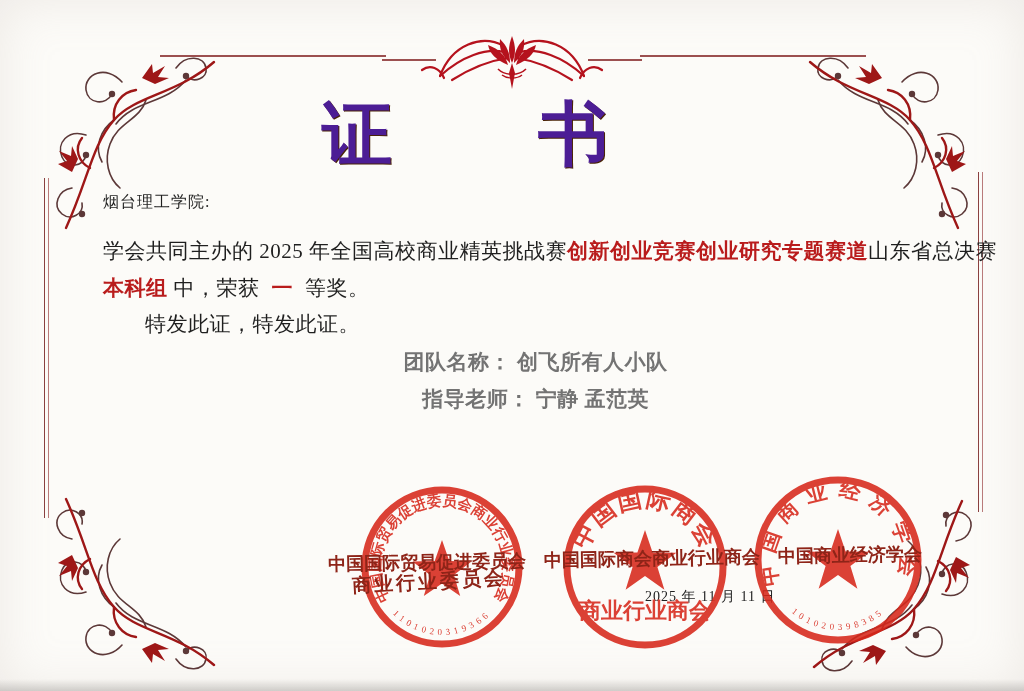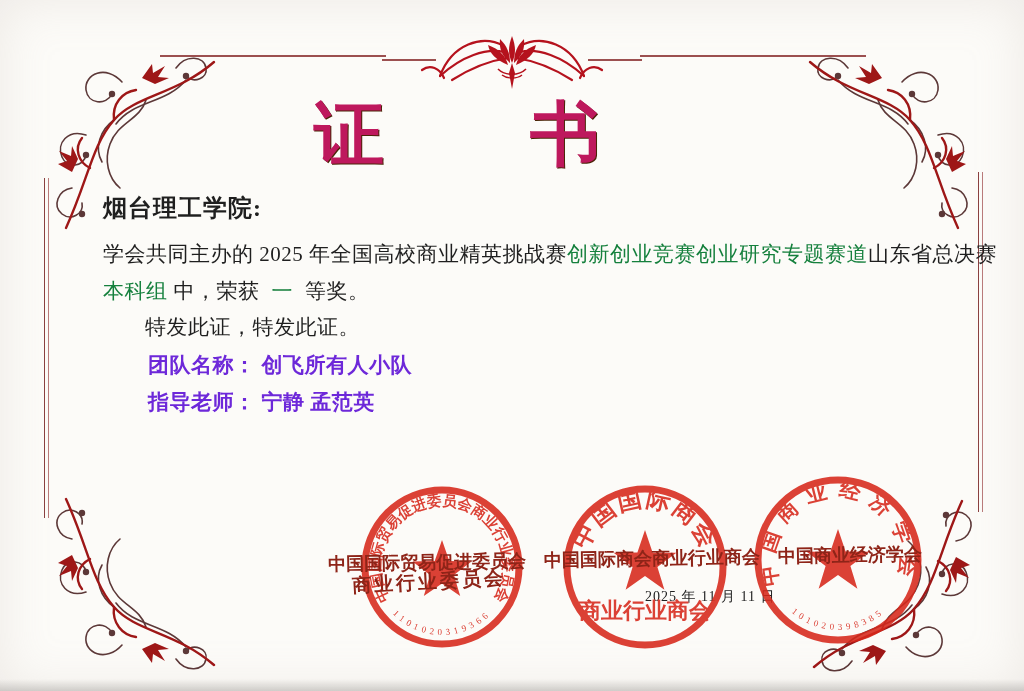--- a/index.html
+++ b/index.html
@@ -20,33 +20,33 @@
   .corner{position:absolute;width:190px;height:190px;}
   .corner svg{width:100%;height:100%;display:block;}
   .c-tl{left:26px;top:40px;}
   .c-tr{right:26px;top:40px;transform:scaleX(-1);}
   .c-bl{left:26px;bottom:4px;transform:scaleY(-1);}
   .c-br{right:22px;bottom:2px;transform:scale(-1,-1);}
   
   .crest{position:absolute;left:382px;top:22px;width:260px;height:72px;}
   .crest svg{width:100%;height:100%;display:block;}
   .title{
-    position:absolute;left:0;top:96px;width:916px;margin:0;text-align:center;
-    font-size:70px;line-height:1.1;font-weight:900;color:#be185d;
+    position:absolute;left:8px;top:96px;width:916px;margin:0;text-align:center;
+    font-size:70px;line-height:1.1;font-weight:900;color:#4c1d95;
     text-shadow:1px 1px 0 #4a2406;letter-spacing:2px;white-space:pre;
   }
   
   .content{position:absolute;left:103px;top:192px;width:820px;color:#1f1f1f;z-index:1;}
-  .recipient{font-size:24px;font-weight:700;margin:0 0 12px 0;letter-spacing:1px;}
+  .recipient{font-size:16px;font-weight:400;margin:0 0 20px 0;letter-spacing:1px;}
   .body-line{font-size:21px;line-height:36.5px;margin:0;letter-spacing:.5px;white-space:nowrap;}
   .body-line.indent{text-indent:2em;}
-  .body-line b{font-weight:400;color:#15803d;}
+  .body-line b{font-weight:700;color:#b91c1c;}
   .seg-sp{margin:0 6px;}
   .fields{margin:1px 0 0 45px;}
-  .field{font-size:21px;line-height:37.5px;font-weight:700;color:#6d28d9;letter-spacing:.5px;white-space:nowrap;}
+  .field{font-size:21px;line-height:37.5px;font-weight:700;color:#737373;letter-spacing:.5px;white-space:nowrap;text-align:center;}
   .field .value{margin-left:6px;}
   
   .date{
     position:absolute;left:645px;top:588px;font-size:14px;color:#222;
     letter-spacing:1px;z-index:1;white-space:nowrap;
   }
   .seal{position:absolute;z-index:2;opacity:.88;}
   .seal svg{display:block;}
   .seal-1{left:357px;top:482px;width:170px;height:170px;}
   .seal-2{left:559px;top:481px;width:172px;height:172px;}

